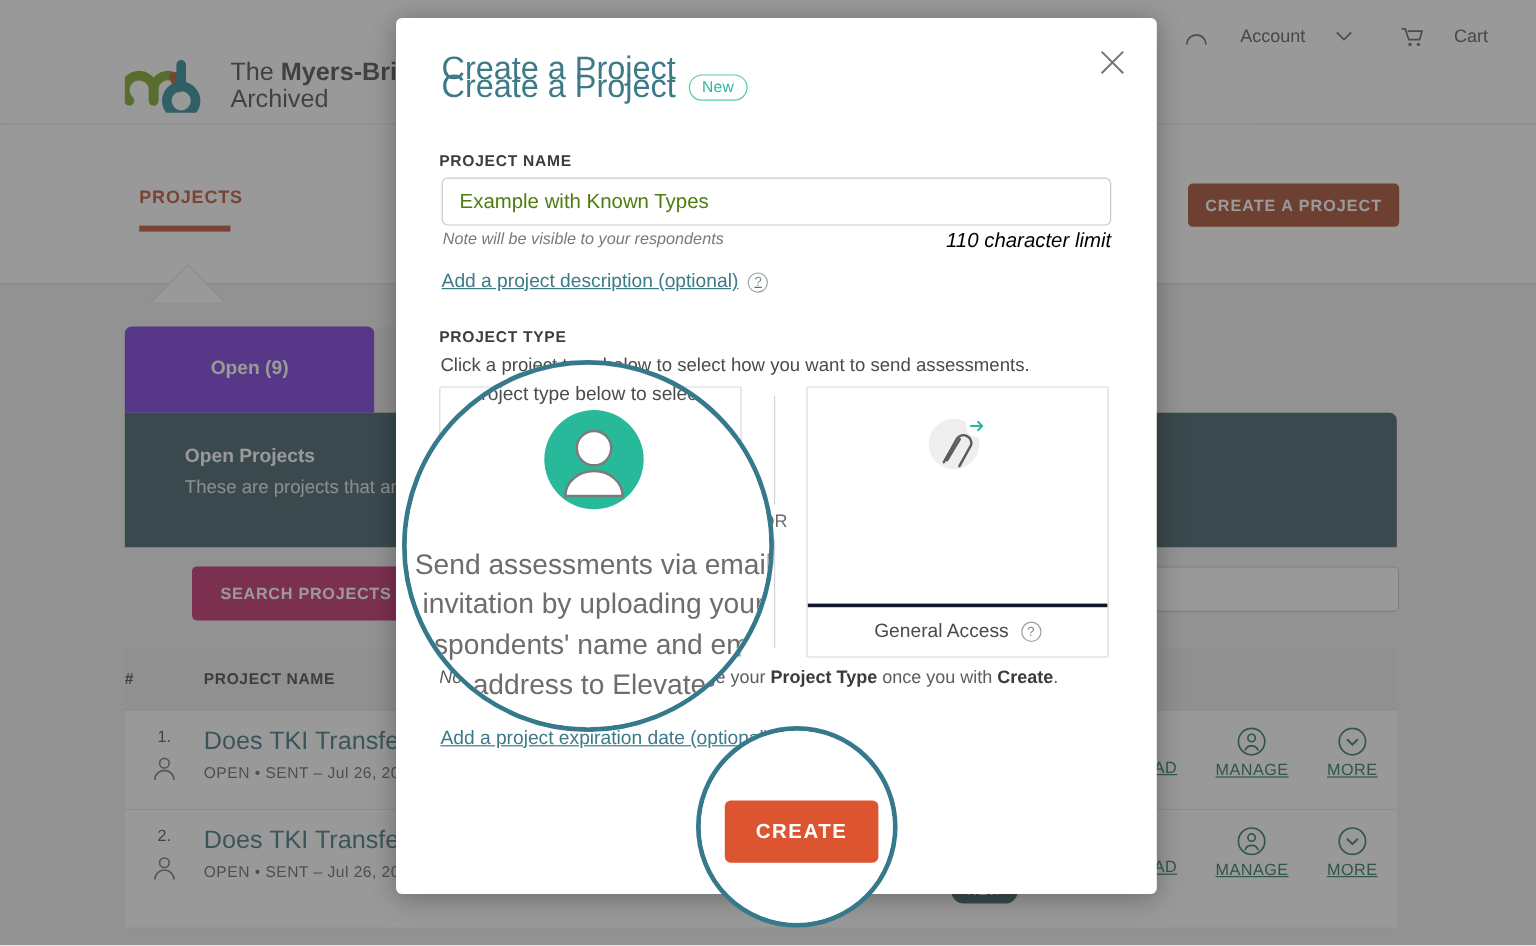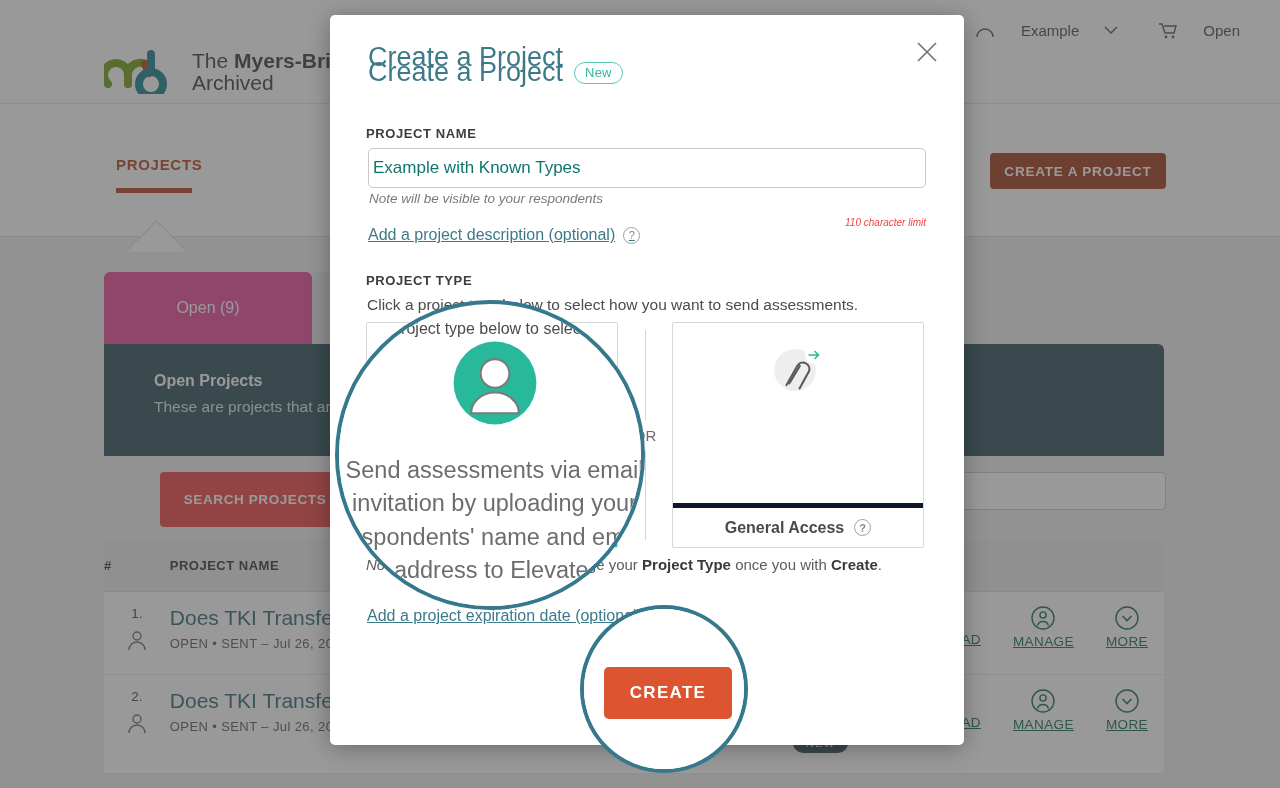--- a/index.html
+++ b/index.html
@@ -57,31 +57,31 @@
     background:#f0f0f0; border-top:1px solid #dcdcdc;
   }
   .panel {
     position:absolute; left:104px; top:272px; width:1060px; height:600px;
   }
   .tabs { position:absolute; left:0; top:0; display:flex; gap:0; }
   .tab {
     width:208px; height:72px; display:flex; align-items:center; justify-content:center;
     font-size:16px; border-radius:6px 6px 0 0;
   }
-  .tab.active { background:#ec4899; color:#ffffff; font-weight:normal; }
+  .tab.active { background:#6d28d9; color:#ffffff; font-weight:bold; }
   .tab.inactive { background:#e6e6e6; color:#3c3c3c; }
   .tabpanel {
     position:absolute; left:0; top:72px; width:1060px; height:112px;
     background:#2c4e57; color:#e8eef0; padding:28px 50px; border-radius:0 6px 0 0;
   }
   .tabpanel h4 { margin:0 0 8px 0; font-size:16px; font-weight:bold; color:#ffffff;}
   .tabpanel p  { margin:0; font-size:15.5px; color:#dde6e8; }
   .searchrow { position:absolute; left:0; top:200px; width:1060px; height:58px; }
   .searchbtn {
-    position:absolute; left:56px; top:0; width:190px; height:55px; background:#ef4444;
+    position:absolute; left:56px; top:0; width:190px; height:45px; background:#be185d;
     color:#ffffff; border:none; border-radius:4px; font-size:13.5px; font-weight:bold;
     letter-spacing:.6px; display:flex; align-items:center; justify-content:center;
   }
   .searchbox {
     position:absolute; left:848px; top:0; width:214px; height:38px;
     background:#ffffff; border:1px solid #c8c8c8; border-radius:4px;
   }
   table.projects {
     position:absolute; left:0; top:268px; width:1060px; border-collapse:collapse;
     background:#ffffff; font-size:13.5px;
@@ -136,24 +136,24 @@
     padding:2px 10px 3px; letter-spacing:.2px;
   }
   .fieldlabel {
     position:absolute; left:366px; font-size:13px; font-weight:bold; letter-spacing:.6px; color:#3c3c3c;
   }
 
   .pname-label { top:126px; }
   .pname-input {
     position:absolute; left:368px; top:148px; width:558px; height:40px;
     border:1px solid #c9c9c9; border-radius:5px; background:#fff;
-    font-size:17px; color:#0f766e; padding:0 4px; font-family:"Liberation Sans", sans-serif;
+    font-size:17px; color:#4d7c0f; padding:0 14px; font-family:"Liberation Sans", sans-serif;
   }
   .hint-left  { position:absolute; left:369px; top:191px; font-size:13.5px; font-style:italic; color:#7a7a7a; }
-  .hint-right { position:absolute; left:926px; top:191px; transform:translateX(-100%); font-size:10px; font-style:italic; color:#ef4444;margin-top:26px; }
+  .hint-right { position:absolute; left:926px; top:191px; transform:translateX(-100%); font-size:17px; font-style:italic; color:#000000; }
   .desc-link {
     position:absolute; left:368px; top:226px; font-size:16px; color:#3d7a88;
     text-decoration:underline; display:flex; align-items:center; gap:8px;
   }
   .qmark {
     width:17px; height:17px; border-radius:50%; border:1.3px solid #9aa3a5;
     color:#7f898b; font-size:11px; display:inline-flex; align-items:center;
     justify-content:center; text-decoration:none; flex:0 0 auto;
   }
   .ptype-label { top:273px; }
@@ -172,21 +172,21 @@
   .card .blurb {
     text-align:center; font-size:14.6px; color:#6d6d6d; line-height:1.38;
     padding:0 20px; margin-top:14px;
   }
   .card .foot {
     position:absolute; left:0; bottom:0; width:100%; height:44px;
     display:flex; align-items:center; justify-content:center; gap:10px;
     font-size:16px;
   }
   .card.left .foot { background:#27b99a; color:#ffffff; justify-content:flex-start; padding-left:17px; gap:17px;}
-  .card.right .foot { border-top:5px solid #0f172a; color:#4a4a4a;font-weight:bold; }
+  .card.right .foot { border-top:3px solid #0f172a; color:#4a4a4a; }
   .ortext {
     position:absolute; left:279px; top:113px; transform:translate(-50%,-50%);
     font-size:15px; color:#6a6a6a; background:#fff; padding:6px 0; z-index:3;
   }
   .orline { position:absolute; left:279px; top:8px; width:1px; height:210px; background:#d5d5d5; }
 
   .note {
     position:absolute; left:366px; top:556px; font-size:15px; color:#5d5d5d;
   }
   .note i { font-style:italic; }
@@ -270,32 +270,32 @@
           <svg width="22" height="16" viewBox="0 0 22 16">
               <rect x="1" y="1" width="20" height="14" fill="none" stroke="#555" stroke-width="1.4"></rect>
               <path d="M1 1 L11 9 L21 1" fill="none" stroke="#555" stroke-width="1.4"></path>
             </svg>
           <span>Contact Us</span>
         </div>
         <div class="ui">
           <svg width="22" height="16" viewBox="0 0 22 16">
               <path d="M3 14 a8 8 0 0 1 16 0" fill="none" stroke="#555" stroke-width="1.4"></path>
             </svg>
-          <span>Example</span>
+          <span>Account</span>
           <svg width="14" height="9" viewBox="0 0 14 9">
               <path d="M1 1 L7 7 L13 1" fill="none" stroke="#555" stroke-width="1.5"></path>
             </svg>
         </div>
         <div class="ui">
           <svg width="20" height="16" viewBox="0 0 20 16">
               <path d="M1 1 h3 l3 9 h9 l2 -7 H6" fill="none" stroke="#555" stroke-width="1.4"></path>
               <circle cx="8" cy="14" r="1.4" fill="#555"></circle>
               <circle cx="15" cy="14" r="1.4" fill="#555"></circle>
             </svg>
-          <span>Open</span>
+          <span>Cart</span>
         </div>
       </div>
     </div>
 
     <div class="navrow">
       <div class="projects-tab">PROJECTS</div>
       <div class="projects-underline"></div>
     </div>
 
     <button class="create-project-btn">CREATE A PROJECT</button>

